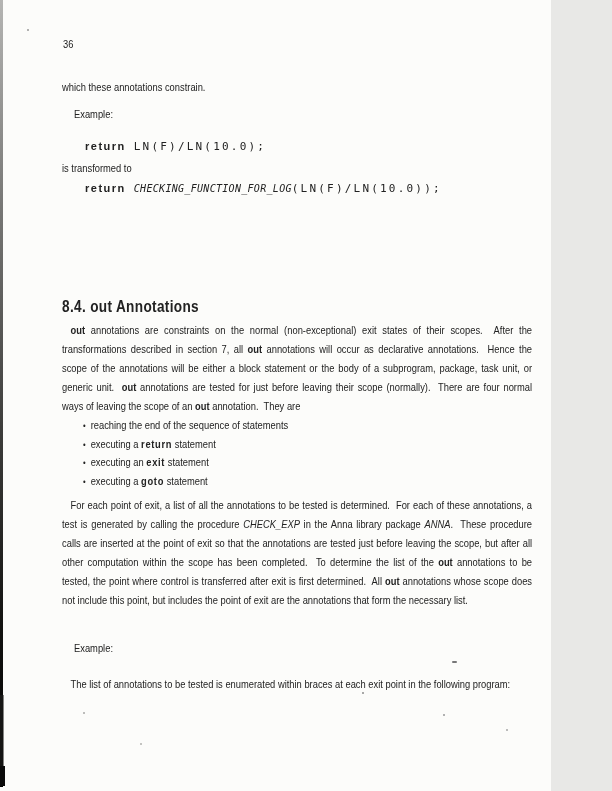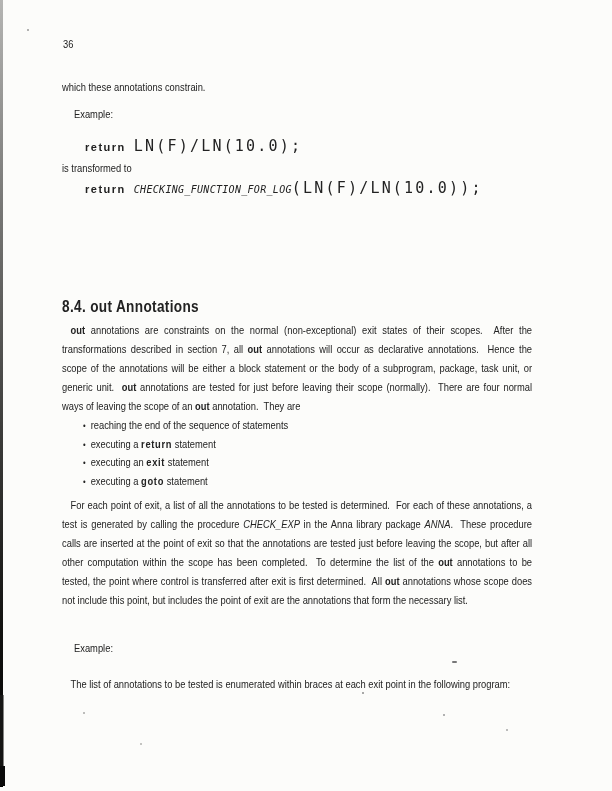--- a/index.html
+++ b/index.html
@@ -1,19 +1,19 @@
 <!DOCTYPE html>
 <html><head>
 <meta charset="utf-8">
 <style>
   html,body{margin:0;padding:0;}
   body{background:#e8e8e6;}
   .page{
     position:relative;
-    width:612px;height:791px;
+    width:551px;height:791px;
     background:#fcfcfa;
     color:#222;
     font-family:"Liberation Sans",sans-serif;
     overflow:hidden;
   }
   
   .sx{transform:scaleX(0.85);transform-origin:0 0;}
   .abs{position:absolute;}
   .body-text{font-size:11px;line-height:19px;}
   .just{text-align:justify;width:553px;}
@@ -21,21 +21,21 @@
   .page-number{font-size:11px;line-height:12px;}
   .label{font-size:11px;line-height:13px;}
   .heading{font-size:16px;font-weight:bold;letter-spacing:0.4px;line-height:18px;white-space:nowrap;}
   .code-line{font-size:11px;line-height:14px;white-space:nowrap;}
   
   .seg-n{}
   .seg-b{font-weight:bold;}
   .seg-i{font-style:italic;}
   .seg-bkw{font-weight:bold;letter-spacing:0.8px;}
   .seg-kw{font-weight:bold;letter-spacing:1.5px;margin-right:8px;font-size:11px;}
-  .seg-code{font-family:"DejaVu Sans Mono",monospace;font-size:15px;letter-spacing:2.2px;}
+  .seg-code{font-family:"DejaVu Sans Mono",monospace;font-size:11px;letter-spacing:2.2px;}
   .seg-ci{font-family:"DejaVu Sans Mono",monospace;font-style:italic;font-size:10px;letter-spacing:0.3px;}
   
   .bullets{font-size:11px;line-height:17.5px;}
   .bullet-row{display:flex;align-items:baseline;}
   .dot{width:9px;font-size:9px;flex:0 0 9px;}
   
   .scan-strip{
     position:absolute;left:0;top:0;width:3px;height:787px;
     background:linear-gradient(#b5b5b3, #7a7a78 25%, #3c3c3a 55%, #121210 80%, #000);
   }

